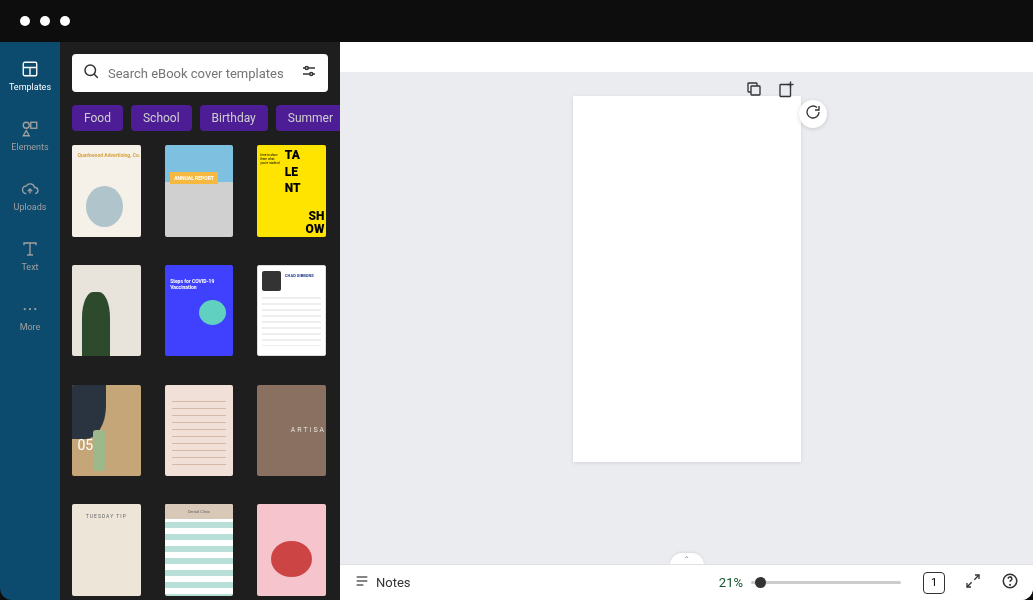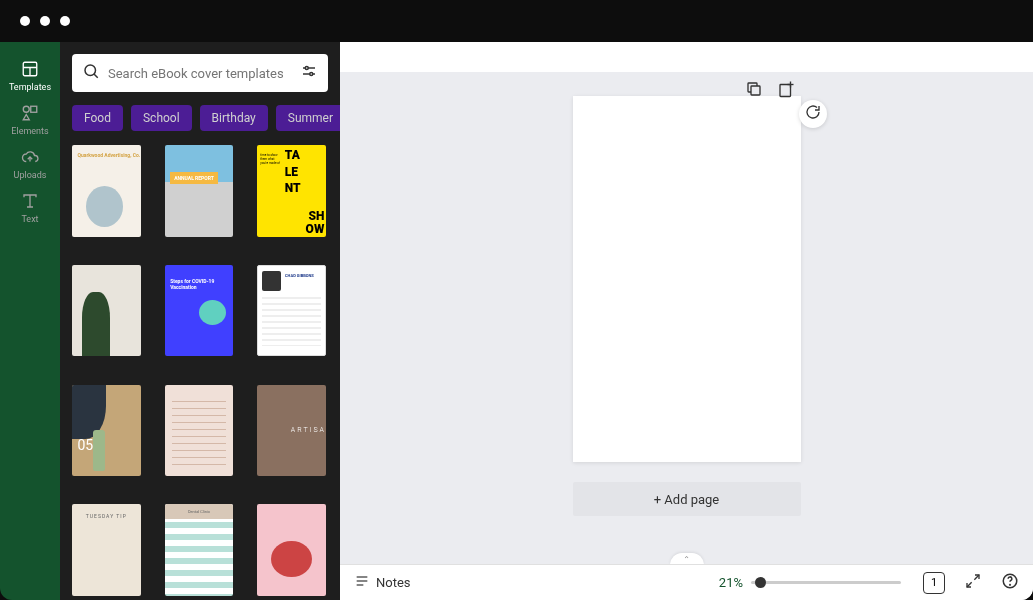--- a/index.html
+++ b/index.html
@@ -1,20 +1,20 @@
 <!DOCTYPE html>
 <html><head>
 <meta charset="utf-8">
 <style>
 *{box-sizing:border-box;margin:0;padding:0;font-family:-apple-system,BlinkMacSystemFont,"Segoe UI",Roboto,sans-serif}
 body{width:1033px;height:600px;background:#0d0d0d;overflow:hidden;border-radius:12px;position:relative}
 .window-chrome{height:42px;display:flex;align-items:center;padding-left:20px;gap:10px}
 .chrome-dot{width:10px;height:10px;border-radius:50%;background:#fff}
 .app{display:flex;height:558px;background:#0d0d0d}
-.nav-rail{width:60px;background:#14532d;display:flex;flex-direction:column;align-items:center;padding-top:12px;gap:0}
+.nav-rail{width:60px;background:#0c4a6e;display:flex;flex-direction:column;align-items:center;padding-top:12px;gap:16px}
 .nav-item{display:flex;flex-direction:column;align-items:center;gap:4px;color:#a0a0a0;cursor:pointer;width:100%;padding:6px 0}
 .nav-item.active{color:#fff}
 .nav-item-label{font-size:9px}
 .nav-icon{width:18px;height:18px;display:flex;align-items:center;justify-content:center;color:#a0a0a0}
 .nav-item.active .nav-icon{color:#fff}
 .side-panel{width:280px;background:#1e1e1e;display:flex;flex-direction:column;padding:12px 12px 0 12px;position:relative}
 .search-wrap{background:#fff;border-radius:4px;height:38px;display:flex;align-items:center;padding:0 10px;gap:8px}
 .search-wrap input{border:none;outline:none;flex:1;font-size:13px;color:#404040;background:transparent}
 .search-icon{color:#333;flex-shrink:0}
 .settings-icon{color:#333;cursor:pointer;flex-shrink:0}
@@ -120,20 +120,30 @@
     <div class="nav-item">
       <span class="nav-icon">
           <svg width="18" height="18" viewBox="0 0 24 24" fill="none" stroke="currentColor" stroke-width="1.8">
             <polyline points="4 7 4 4 20 4 20 7"></polyline>
             <line x1="12" y1="4" x2="12" y2="20"></line>
             <line x1="8" y1="20" x2="16" y2="20"></line>
           </svg>
         </span>
       <span class="nav-item-label">Text</span>
     </div>
+    <div class="nav-item">
+      <span class="nav-icon">
+          <svg width="18" height="18" viewBox="0 0 24 24" fill="currentColor">
+            <circle cx="5" cy="12" r="1.5"></circle>
+            <circle cx="12" cy="12" r="1.5"></circle>
+            <circle cx="19" cy="12" r="1.5"></circle>
+          </svg>
+        </span>
+      <span class="nav-item-label">More</span>
+    </div>
   </div>
 
   <div class="side-panel">
     <div class="search-wrap">
       <span class="search-icon"><svg width="18" height="18" viewBox="0 0 24 24" fill="none" stroke="currentColor" stroke-width="2">
             <circle cx="11" cy="11" r="7"></circle>
             <line x1="21" y1="21" x2="16" y2="16"></line>
           </svg></span>
       <input type="text" placeholder="Search eBook cover templates" style="">
       <span class="settings-icon"><svg width="18" height="18" viewBox="0 0 24 24" fill="none" stroke="currentColor" stroke-width="2">
@@ -220,23 +230,20 @@
               <line x1="14" y1="6" x2="22" y2="6"></line>
             </svg></span>
       </div>
       <div class="refresh-btn">
         <span><svg width="16" height="16" viewBox="0 0 24 24" fill="none" stroke="#333" stroke-width="2">
               <path d="M21 12a9 9 0 1 1-3-6.7"></path>
               <polyline points="21 3 21 9 15 9"></polyline>
             </svg></span>
       </div>
       <div class="blank-page"></div>
-      <div class="add-page-btn">
-          <span>+ Add page</span>
-        </div>
       <div class="viewport-handle">⌃</div>
     </div>
     <div class="bottom-bar">
       <div class="notes-btn">
         <span><svg width="16" height="16" viewBox="0 0 24 24" fill="none" stroke="currentColor" stroke-width="1.8">
               <line x1="4" y1="6" x2="20" y2="6"></line>
               <line x1="4" y1="12" x2="20" y2="12"></line>
               <line x1="4" y1="18" x2="14" y2="18"></line>
             </svg></span>
         <span>Notes</span>

